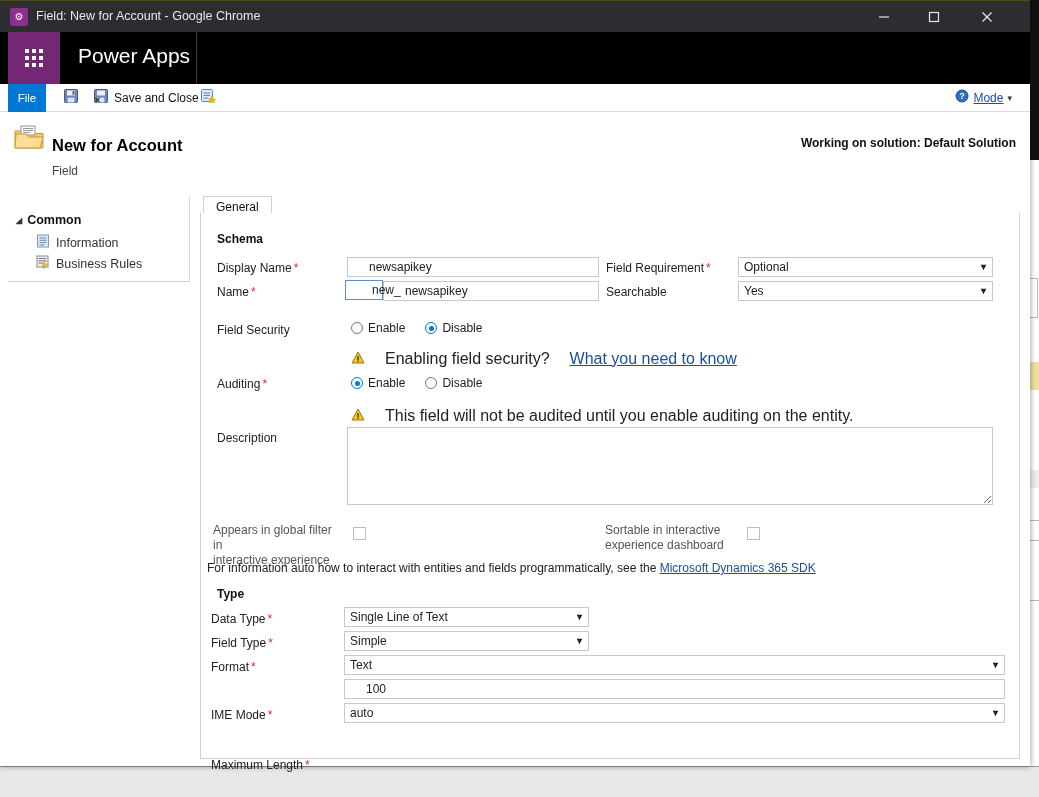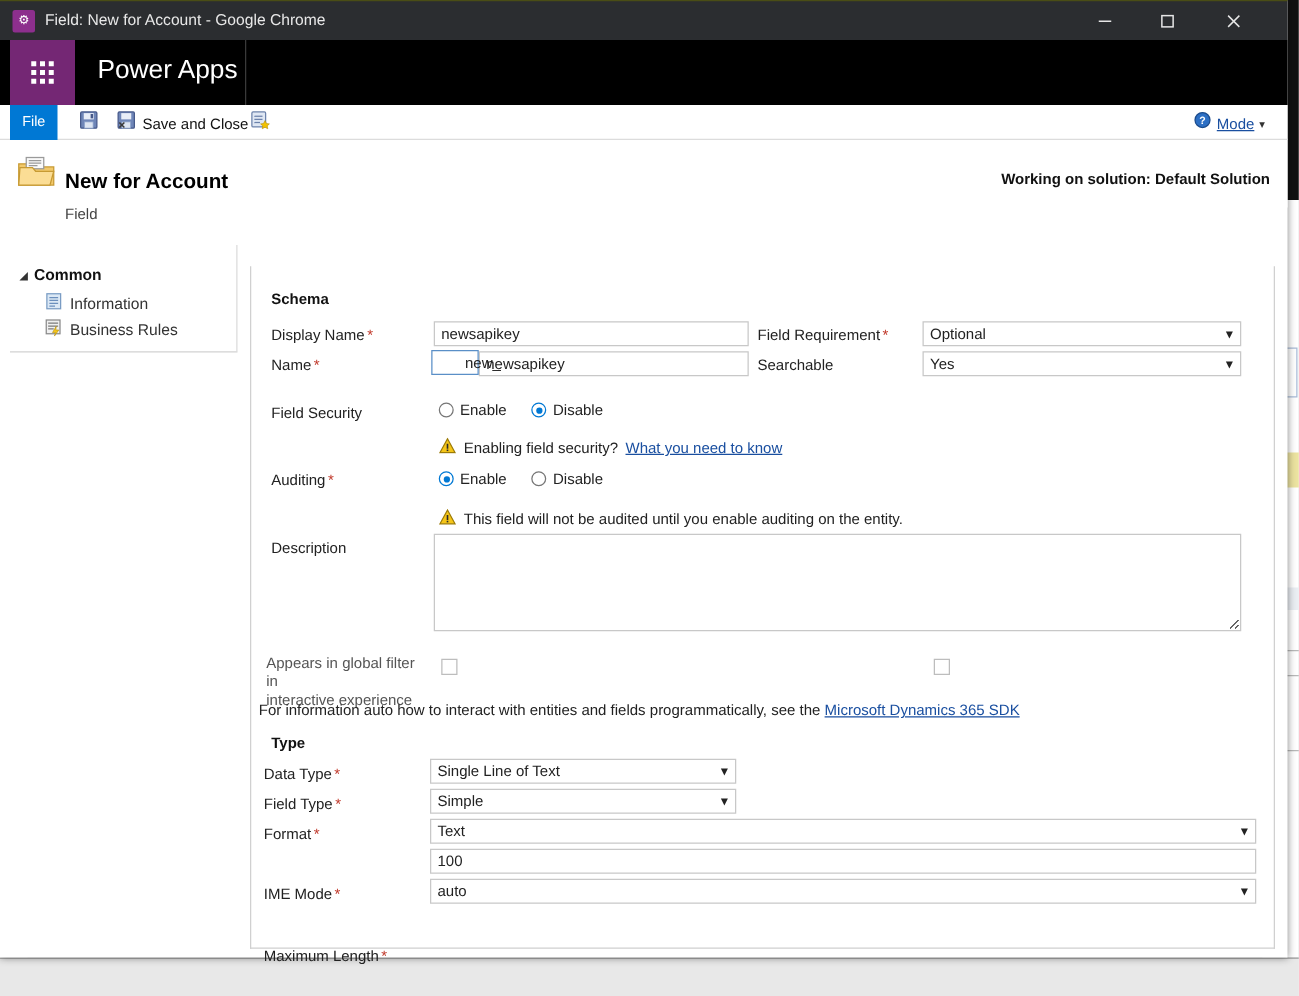--- a/index.html
+++ b/index.html
@@ -149,21 +149,21 @@
     font-size: 12px; color: #111;
   }
   #tab-rest { position: absolute; left: 78px; top: 17px; right: 0; height: 1px; background: #d0d0d0; }
 
   .sect-title { position: absolute; font-size: 12px; font-weight: bold; color: #111; }
   .flabel { position: absolute; font-size: 12px; color: #222; }
   .req { color: #c0392b; margin-left: 2px; }
 
   .tinput {
     position: absolute; background: #fff; border: 1px solid #c8c8c8;
-    font-size: 12px; color: #222; padding: 2px 5px; height: 20px;
+    font-size: 12px; color: #222; padding: 2px 21px; height: 20px;
     font-family: "Liberation Sans", sans-serif;
   }
   .prefixbox {
     position: absolute; height: 20px; border: 1px solid #5a8fc7; background: #fff;
     font-size: 12px; color: #222; padding: 2px 3px; z-index: 2;
   }
   .tselect {
     position: absolute; background: #fff; border: 1px solid #c8c8c8;
     height: 20px; font-size: 12px; color: #222;
   }
@@ -177,21 +177,21 @@
   .rdo {
     width: 12px; height: 12px; border-radius: 50%;
     border: 1px solid #767676; background: #fff; position: relative; display: inline-block;
   }
   .rdo.on { border-color: #0078d4; }
   .rdo.on::after {
     content: ""; position: absolute; left: 2.5px; top: 2.5px;
     width: 5px; height: 5px; border-radius: 50%; background: #0078d4;
   }
 
-  .warn-row { position: absolute; display: flex; align-items: center; gap: 6px; font-size: 12px; color: #222; }
+  .warn-row { position: absolute; display: flex; align-items: center; gap: 20px; font-size: 16px; color: #222; }
   .warn-row a { color: #1a4fa0; }
 
   .tarea {
     position: absolute; background: #fff; border: 1px solid #c8c8c8;
   }
 
   .cbox { position: absolute; width: 13px; height: 13px; border: 1px solid #bdbdbd; background: #fff; }
   .cb-label { position: absolute; font-size: 12px; color: #555; line-height: 15px; }
 
   #sdk-line { position: absolute; font-size: 12px; color: #222; }
@@ -379,20 +379,24 @@
           <rect x="1" y="1" width="11" height="11" fill="#f0f0f0" stroke="#8a8a8a"></rect>
           <line x1="2.5" y1="3.5" x2="10.5" y2="3.5" stroke="#7a7a7a"></line>
           <line x1="2.5" y1="5.8" x2="10.5" y2="5.8" stroke="#7a7a7a"></line>
           <line x1="2.5" y1="8.1" x2="7" y2="8.1" stroke="#7a7a7a"></line>
           <path d="M9 6l-3 5h2.4l-.9 3 3.5-5H8.6z" fill="#f5c518" stroke="#b8910a" stroke-width=".5"></path>
         </svg>
       </span>
       <span>Business Rules</span>
     </div>
 
+    <div id="tabstrip">
+      <div id="tab-general">General</div>
+      <div id="tab-rest"></div>
+    </div>
 
     <div id="form-panel">
 
       <div class="sect-title" style="left:16px; top:19px;">Schema</div>
 
       <div class="flabel" style="left:16px; top:48px;">
         <span>Display Name</span><span class="req">*</span>
       </div>
       <input class="tinput" style="left: 146px; top: 44px; width: 252px;" value="newsapikey">
 
@@ -471,20 +475,24 @@
 
       <div class="flabel" style="left:16px; top:218px;">Description</div>
       <textarea class="tarea" style="left: 146px; top: 214px; width: 646px; height: 78px;"></textarea>
 
       <div class="cb-label" style="left:12px; top:310px; width:130px;">
         <span>Appears in global filter in</span><br>
         <span>interactive experience</span>
       </div>
       <div class="cbox" style="left:152px; top:314px;"></div>
 
+      <div class="cb-label" style="left:404px; top:310px; width:150px;">
+        <span>Sortable in interactive</span><br>
+        <span>experience dashboard</span>
+      </div>
       <div class="cbox" style="left:546px; top:314px;"></div>
 
       <div id="sdk-line" style="left:6px; top:348px;">
         <span>For information auto how to interact with entities and fields programmatically, see the</span>
         <a href="#">Microsoft Dynamics 365 SDK</a>
       </div>
 
       <div class="sect-title" style="left:16px; top:374px;">Type</div>
 
       <div class="flabel" style="left:10px; top:399px;">

